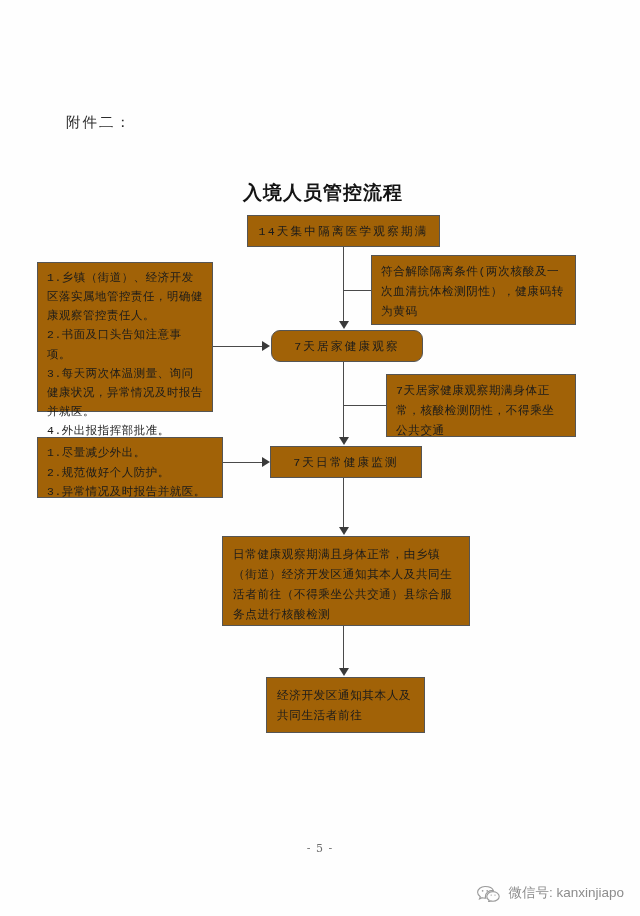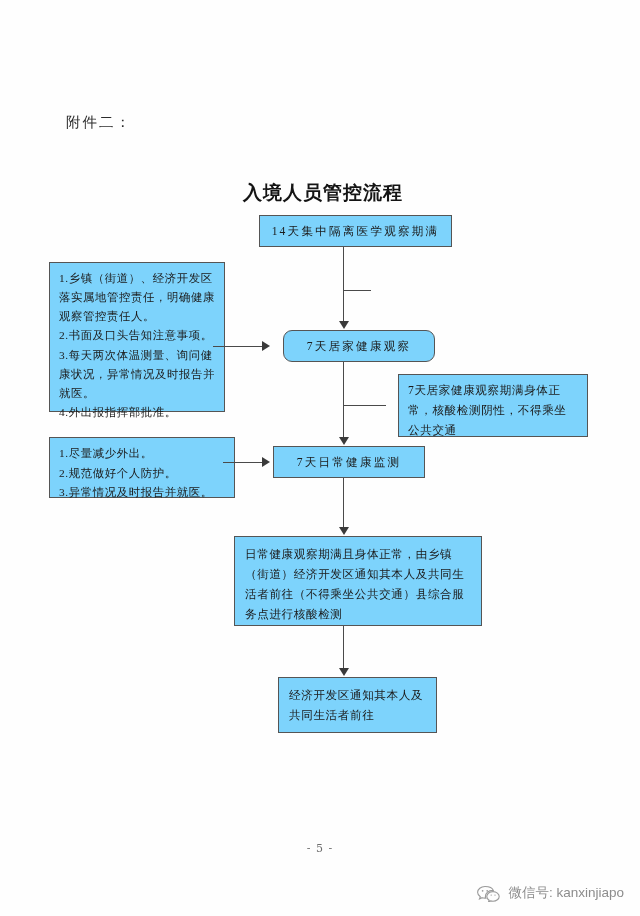--- a/index.html
+++ b/index.html
@@ -36,25 +36,24 @@
     font-weight: bold;
     letter-spacing: 1px;
     color: #141414;
     font-family: "DejaVu Sans", "Liberation Sans", sans-serif;
   }
 
   
   .box {
     position: absolute;
     border: 1.3px solid #555;
-    background: #7dd3fc;
+    background: #a16207;
     box-sizing: border-box;
     color: #1b1b1b;
-    font-family: Liberation Serif, serif;
-    margin-left: 12px;
+    font-family: Liberation Mono, monospace;
   }
   .box .txt {
     display: block;
     padding: 6px 9px;
     font-size: 11.6px;
     line-height: 1.55;
     letter-spacing: 0.6px;
     white-space: pre-wrap;
   }
   .box.center .txt {
@@ -62,21 +61,21 @@
     letter-spacing: 2.2px;
   }
 
   
   #box-quarantine { left: 247px; top: 215px; width: 193px; height: 32px; }
   #box-quarantine .txt { padding-top: 7px; }
 
   #box-home-observe { left: 271px; top: 330px; width: 152px; height: 32px; border-radius: 9px; }
   #box-home-observe .txt { padding-top: 7px; }
 
-  #box-daily-monitor { left: 261px; top: 446px; width: 152px; height: 32px; }
+  #box-daily-monitor { left: 270px; top: 446px; width: 152px; height: 32px; }
   #box-daily-monitor .txt { padding-top: 7px; }
 
   #box-nucleic { left: 222px; top: 536px; width: 248px; height: 90px; }
   #box-nucleic .txt { padding: 8px 10px; line-height: 1.72; }
 
   #box-free-flow { left: 266px; top: 677px; width: 159px; height: 56px; }
   #box-free-flow .txt { padding: 8px 10px; line-height: 1.7; }
 
   
   #note-yellow-code { left: 371px; top: 255px; width: 205px; height: 70px; }
@@ -151,20 +150,23 @@
   <div class="flow-title">入境人员管控流程</div>
 
   <div class="box center" id="box-quarantine">
     <span class="txt">14天集中隔离医学观察期满</span>
   </div>
 
   <div class="vline" style="left:343px; top:247px; height:75px;"></div>
   <div class="arrow-down" style="left:339px; top:321px;"></div>
   <div class="hline" style="left:343px; top:290px; width:28px;"></div>
 
+  <div class="box" id="note-yellow-code">
+    <span class="txt">符合解除隔离条件(两次核酸及一次血清抗体检测阴性），健康码转为黄码</span>
+  </div>
 
   <div class="box" id="note-duties">
     <span class="txt">1.乡镇（街道）、经济开发区落实属地管控责任，明确健康观察管控责任人。
 2.书面及口头告知注意事项。
 3.每天两次体温测量、询问健康状况，异常情况及时报告并就医。
 4.外出报指挥部批准。</span>
   </div>
 
   <div class="hline" style="left:213px; top:346px; width:50px;"></div>
   <div class="arrow-right" style="left:262px; top:341px;"></div>

